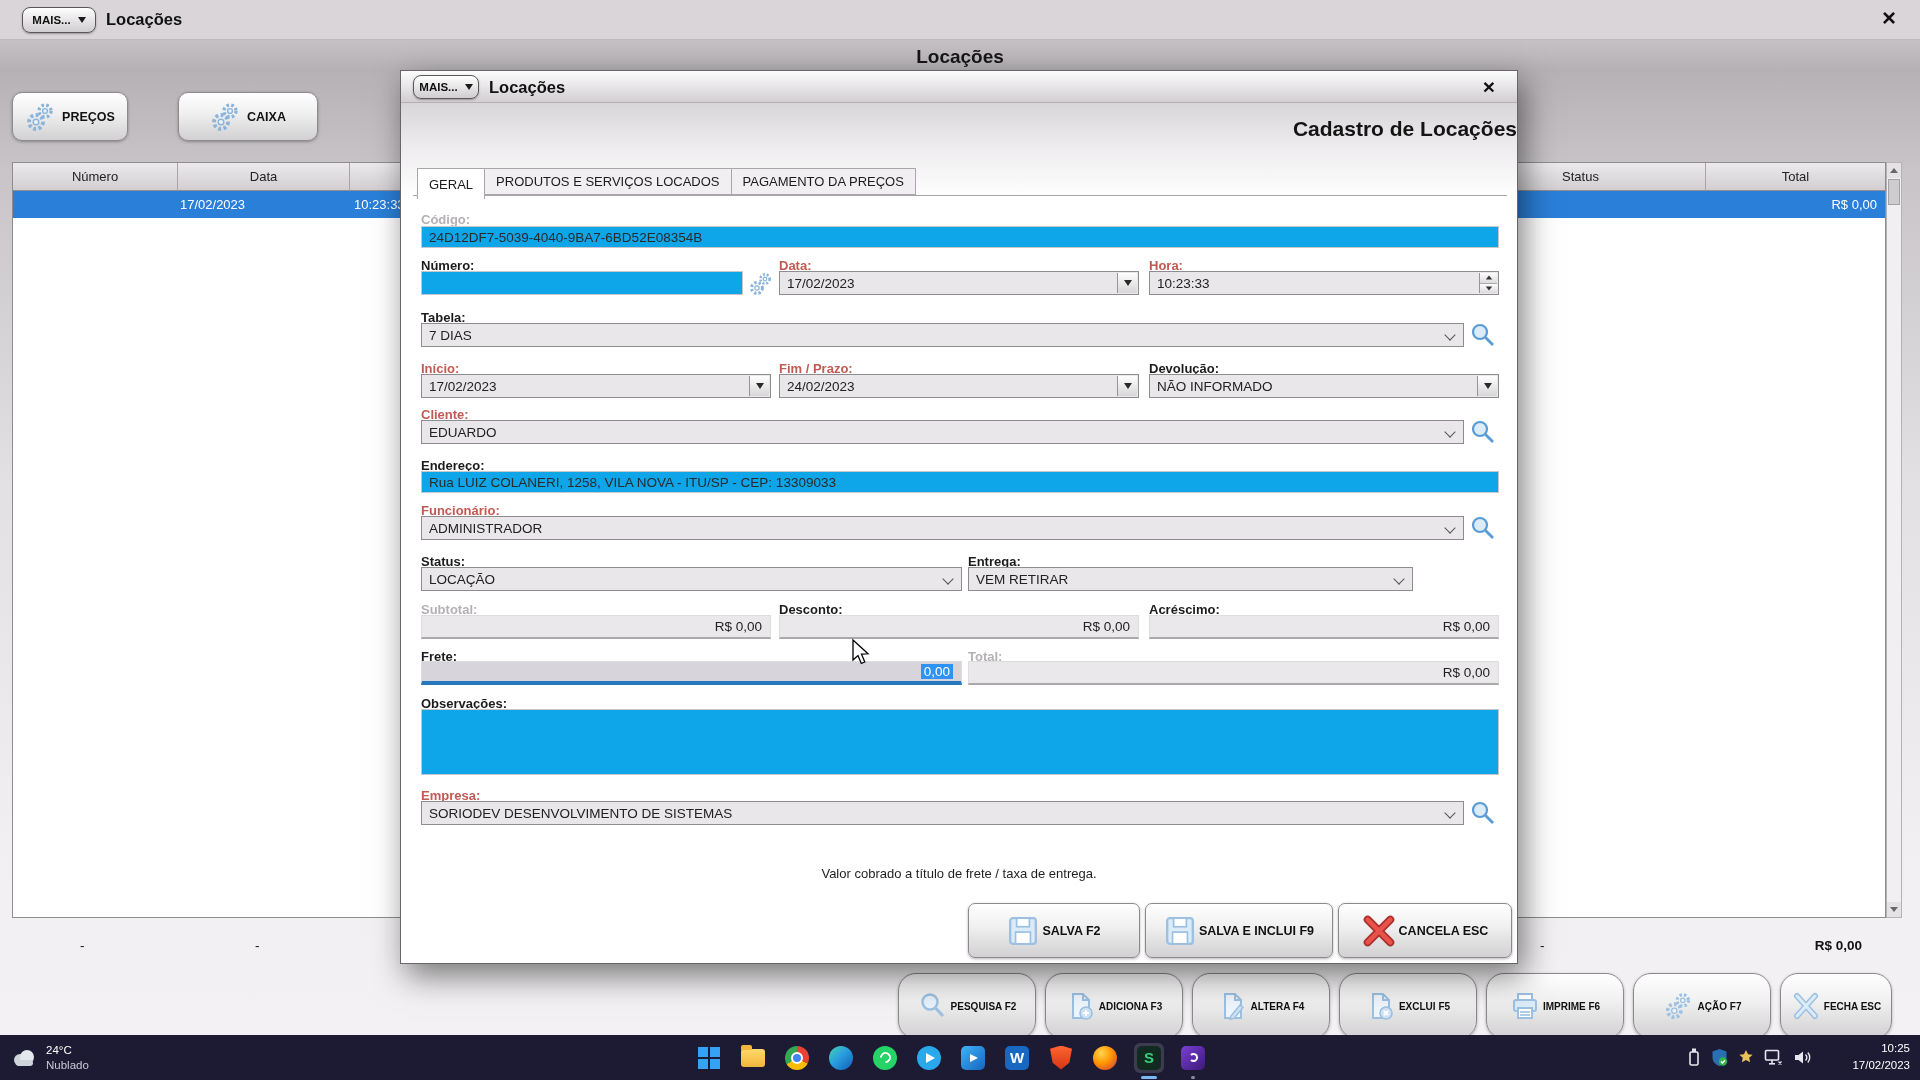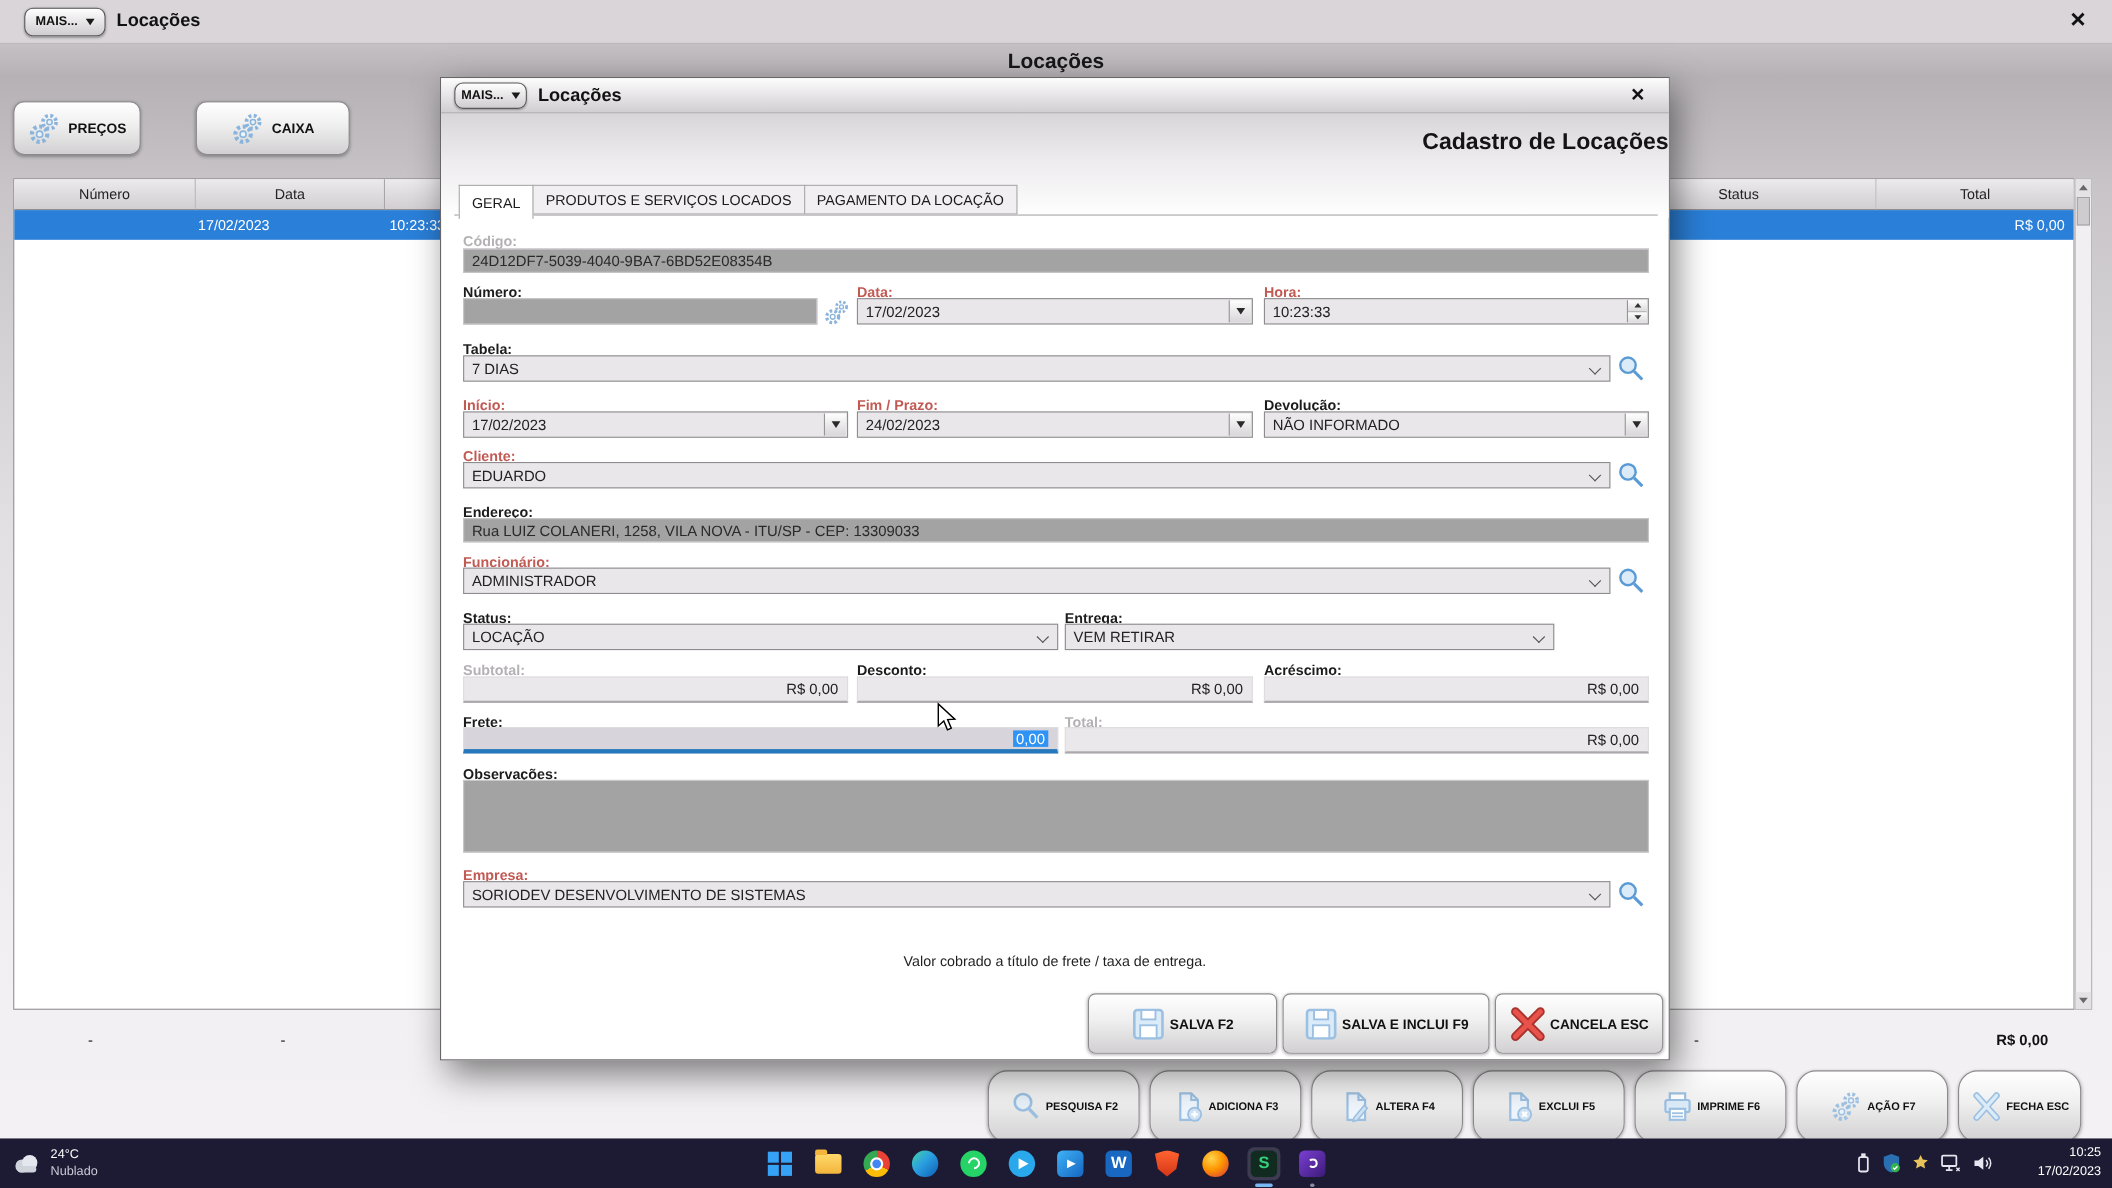--- a/index.html
+++ b/index.html
@@ -37,21 +37,21 @@
   .dlg-tbar{position:absolute;left:0;top:0;width:100%;height:32px;background:linear-gradient(180deg,#fdfdfd,#d2ced2);border-bottom:1px solid #b3afb3}
   .dlg-heading{position:absolute;left:0;right:0;top:46px;text-align:right;font-size:21px;font-weight:bold;color:#141414}
   .tabs{position:absolute;left:16px;top:97px;display:flex;z-index:3}
   .tab{height:27px;display:flex;align-items:center;padding:0 11px;font-size:13px;color:#1c1c1c;
     background:#f1eff1;border:1px solid #aaa7aa;margin-right:-1px}
   .tab.active{background:#fff;height:31px;border-bottom:none;z-index:4;box-shadow:none}
   .panel-line{position:absolute;left:12px;top:124px;width:1094px;border-top:1px solid #a8a5a8}
   .lbl{position:absolute;font-size:13px;font-weight:bold;color:#1c1c1c;white-space:nowrap}
   .lbl.red{color:#c25a54}
   .lbl.dis{color:#b4b1b4}
-  .ro{position:absolute;background:#a3a3a3;border:1px solid #cac7ca;display:flex;align-items:center;
+  .ro{position:absolute;background:#0ea5e9;border:1px solid #cac7ca;display:flex;align-items:center;
     padding:0 7px;font-size:13.5px;color:#2a2a2a;white-space:nowrap;overflow:hidden}
   .combo{position:absolute;background:#e9e7e9;border:1px solid #8f8c8f;display:flex;align-items:center;
     padding:0 7px;font-size:13.5px;color:#222;white-space:nowrap;overflow:hidden}
   .chev{position:absolute;right:9px;top:7px;width:8px;height:8px;border-right:1.5px solid #555;border-bottom:1.5px solid #555;transform:rotate(45deg)}
   .dbox{position:absolute;right:1px;top:1px;bottom:1px;width:20px;background:linear-gradient(180deg,#fefefe,#d8d6d8);
     border-left:1px solid #979497;display:flex;align-items:center;justify-content:center}
   .dbox .t{width:0;height:0;border-left:4.5px solid transparent;border-right:4.5px solid transparent;border-top:6px solid #2a2a2a}
   .spin{position:absolute;right:1px;top:1px;bottom:1px;width:18px;display:flex;flex-direction:column;border-left:1px solid #979497}
   .spin div{flex:1;background:linear-gradient(180deg,#fdfdfd,#dddbdd);display:flex;align-items:center;justify-content:center}
   .spin div:first-child{border-bottom:1px solid #aaa}
@@ -208,21 +208,21 @@
     <span class="tri-down"></span>
   </div>
   <div class="win-title abs" style="left:88px;top:7px;z-index:2">Locações</div>
   <div class="close-x abs" style="right:22px;top:5px;font-size:21px;z-index:2">×</div>
 
   <div class="dlg-heading">Cadastro de Locações</div>
 
   <div class="tabs">
     <div class="tab active">GERAL</div>
     <div class="tab">PRODUTOS E SERVIÇOS LOCADOS</div>
-    <div class="tab">PAGAMENTO DA LOCAÇÃO</div>
+    <div class="tab">PAGAMENTO DA PREÇOS</div>
   </div>
   <div class="panel-line"></div>
 
   <div class="lbl dis" style="left:20px;top:141px">Código:</div>
   <div class="ro" style="left:20px;top:155px;width:1078px;height:22px">24D12DF7-5039-4040-9BA7-6BD52E08354B</div>
 
   <div class="lbl" style="left:20px;top:187px">Número:</div>
   <div class="ro" style="left:20px;top:200px;width:322px;height:24px"></div>
   <svg class="abs" style="left:347px;top:199px" width="27" height="27" viewBox="0 0 27 27">
     <circle cx="17" cy="9" r="4.6" fill="none" stroke="#8ab4dc" stroke-width="2.6" stroke-dasharray="2 1.8"></circle>
@@ -355,21 +355,21 @@
       <span>SALVA F2</span>
     </div>
     <div class="btn3d bigbtn" style="width:188px">
       <svg width="32" height="32" viewBox="0 0 30 30">
         <rect x="3" y="3" width="24" height="24" rx="2.5" fill="#dcebf8" stroke="#9cc0e2" stroke-width="2.2"></rect>
         <rect x="9" y="3" width="12" height="8" fill="#ffffff" stroke="#9cc0e2" stroke-width="1.6"></rect>
         <rect x="8" y="16" width="14" height="11" fill="#ffffff" stroke="#9cc0e2" stroke-width="1.6"></rect>
       </svg>
       <span>SALVA E INCLUI F9</span>
     </div>
-    <div class="btn3d bigbtn" style="width:153px">
+    <div class="btn3d bigbtn" style="width:174px">
       <svg width="34" height="34" viewBox="0 0 30 30">
         <path d="M5,5 L25,25 M25,5 L5,25" stroke="#a8322c" stroke-width="7" stroke-linecap="round"></path>
         <path d="M5,5 L25,25 M25,5 L5,25" stroke="#e8524a" stroke-width="4" stroke-linecap="round"></path>
       </svg>
       <span>CANCELA ESC</span>
     </div>
   </div>
 </div>
 
 <svg class="cursor" width="22" height="28" viewBox="0 0 22 28">

